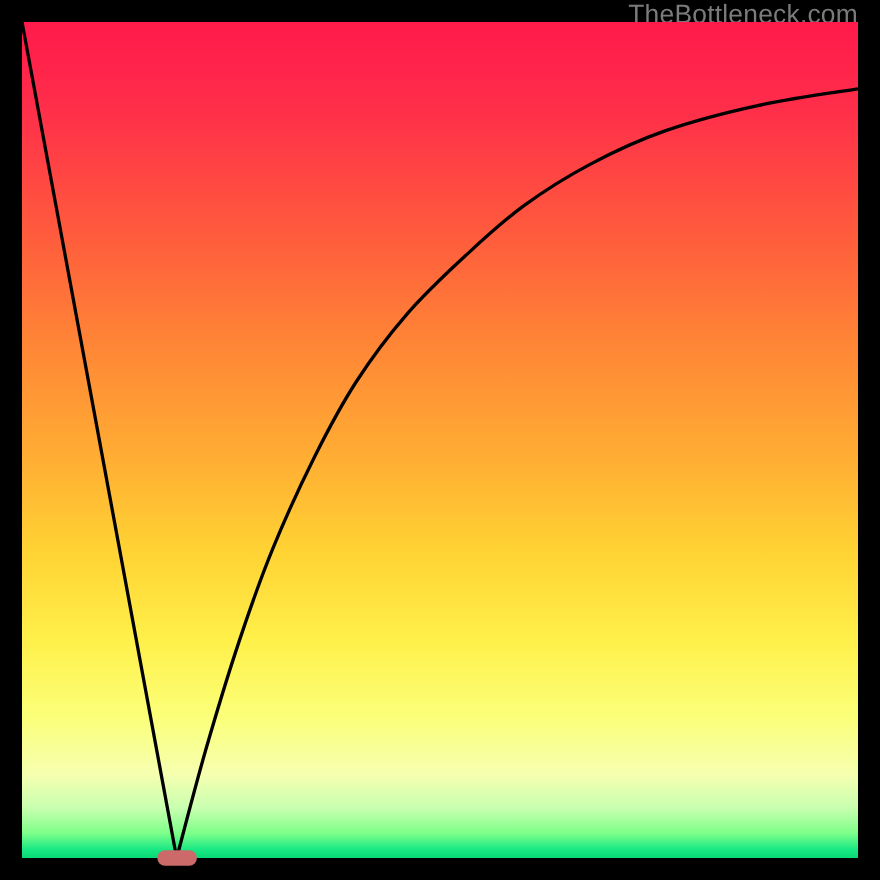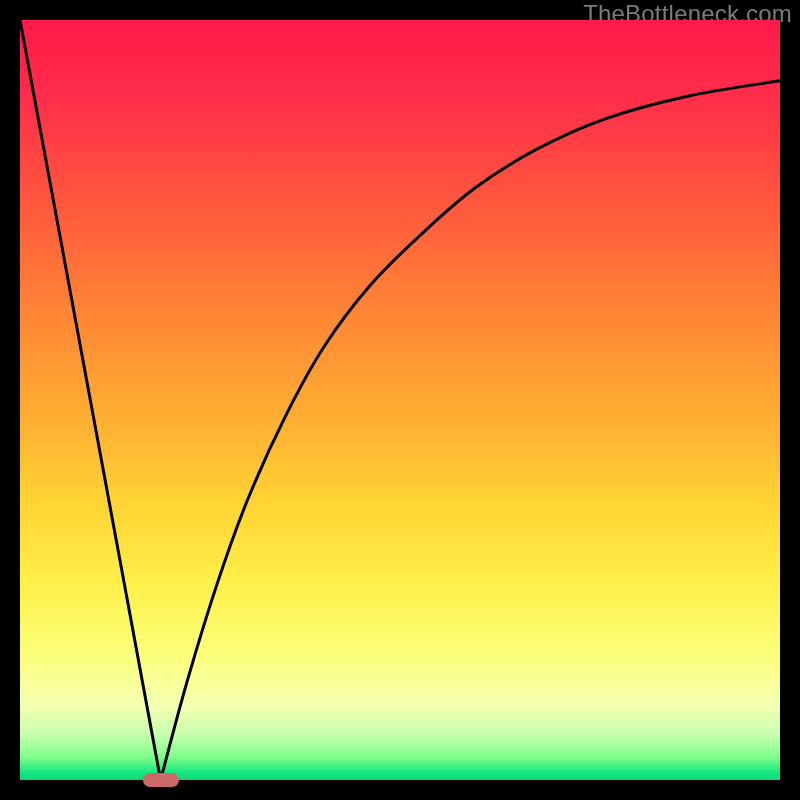--- a/index.html
+++ b/index.html
@@ -37,21 +37,21 @@
       #f6ffb0 90%,
       #c9ffb0 94%,
       #7fff8a 97%,
       #18e884 99%,
       #0ad877 100%
     );
   }
   .watermark {
     position: absolute;
     top: 0px;
-    right: 8px;
+    right: 20px;
     color: #7b7b7b;
     font-size: 24px;
     font-weight: 500;
     letter-spacing: 0.2px;
     user-select: none;
   }
   svg.curve {
     position: absolute;
     left: 0;
     top: 0;

